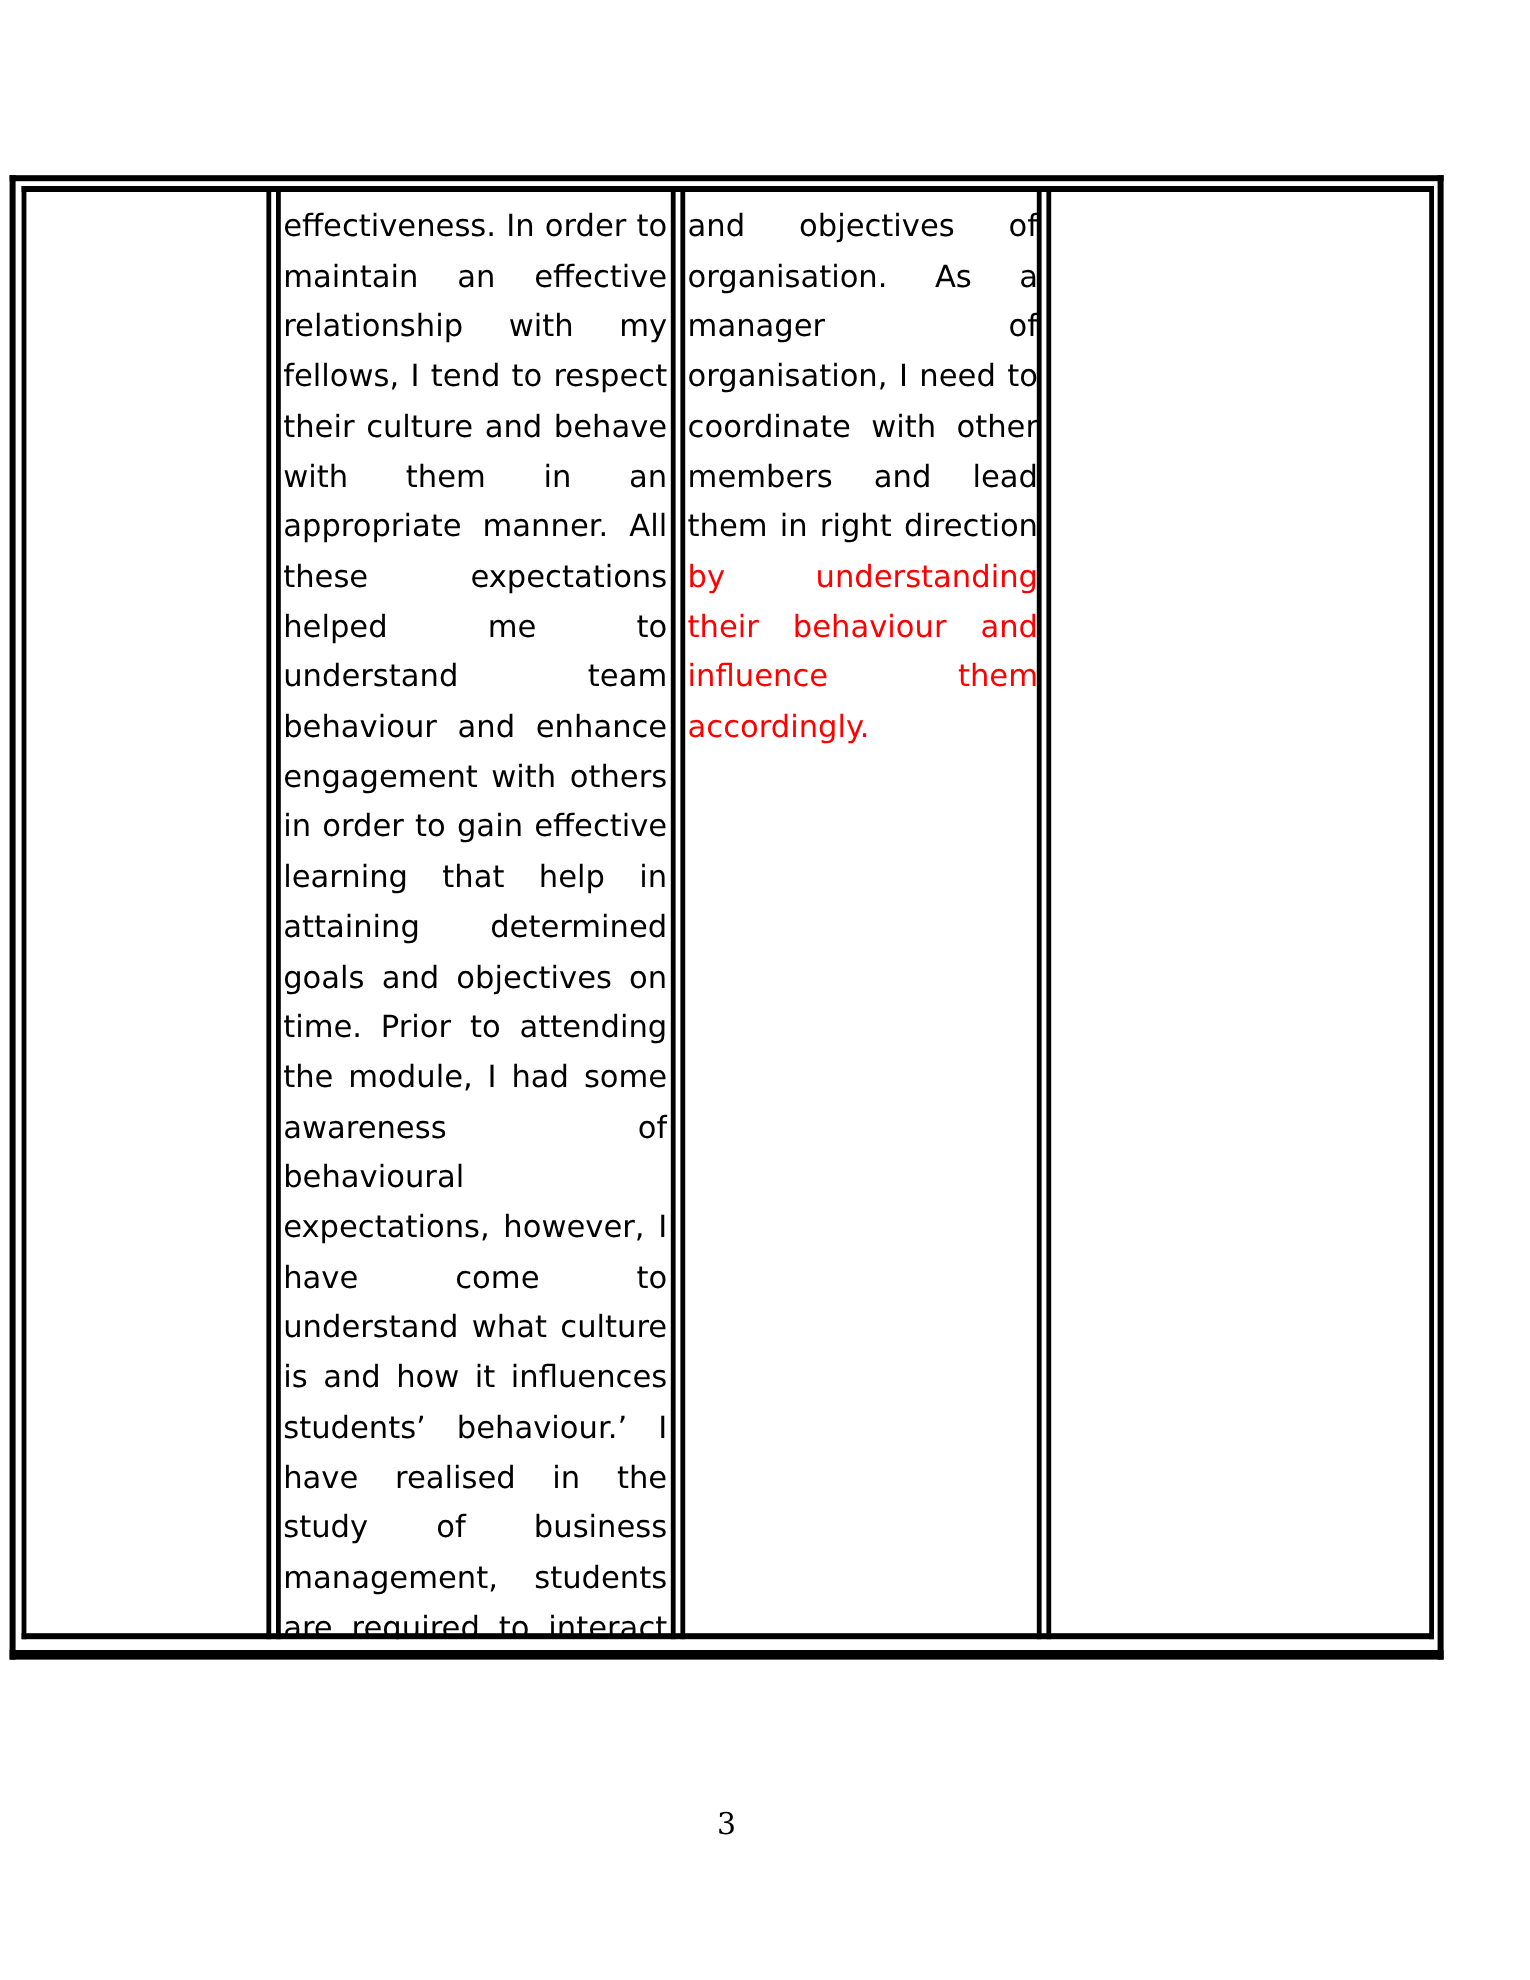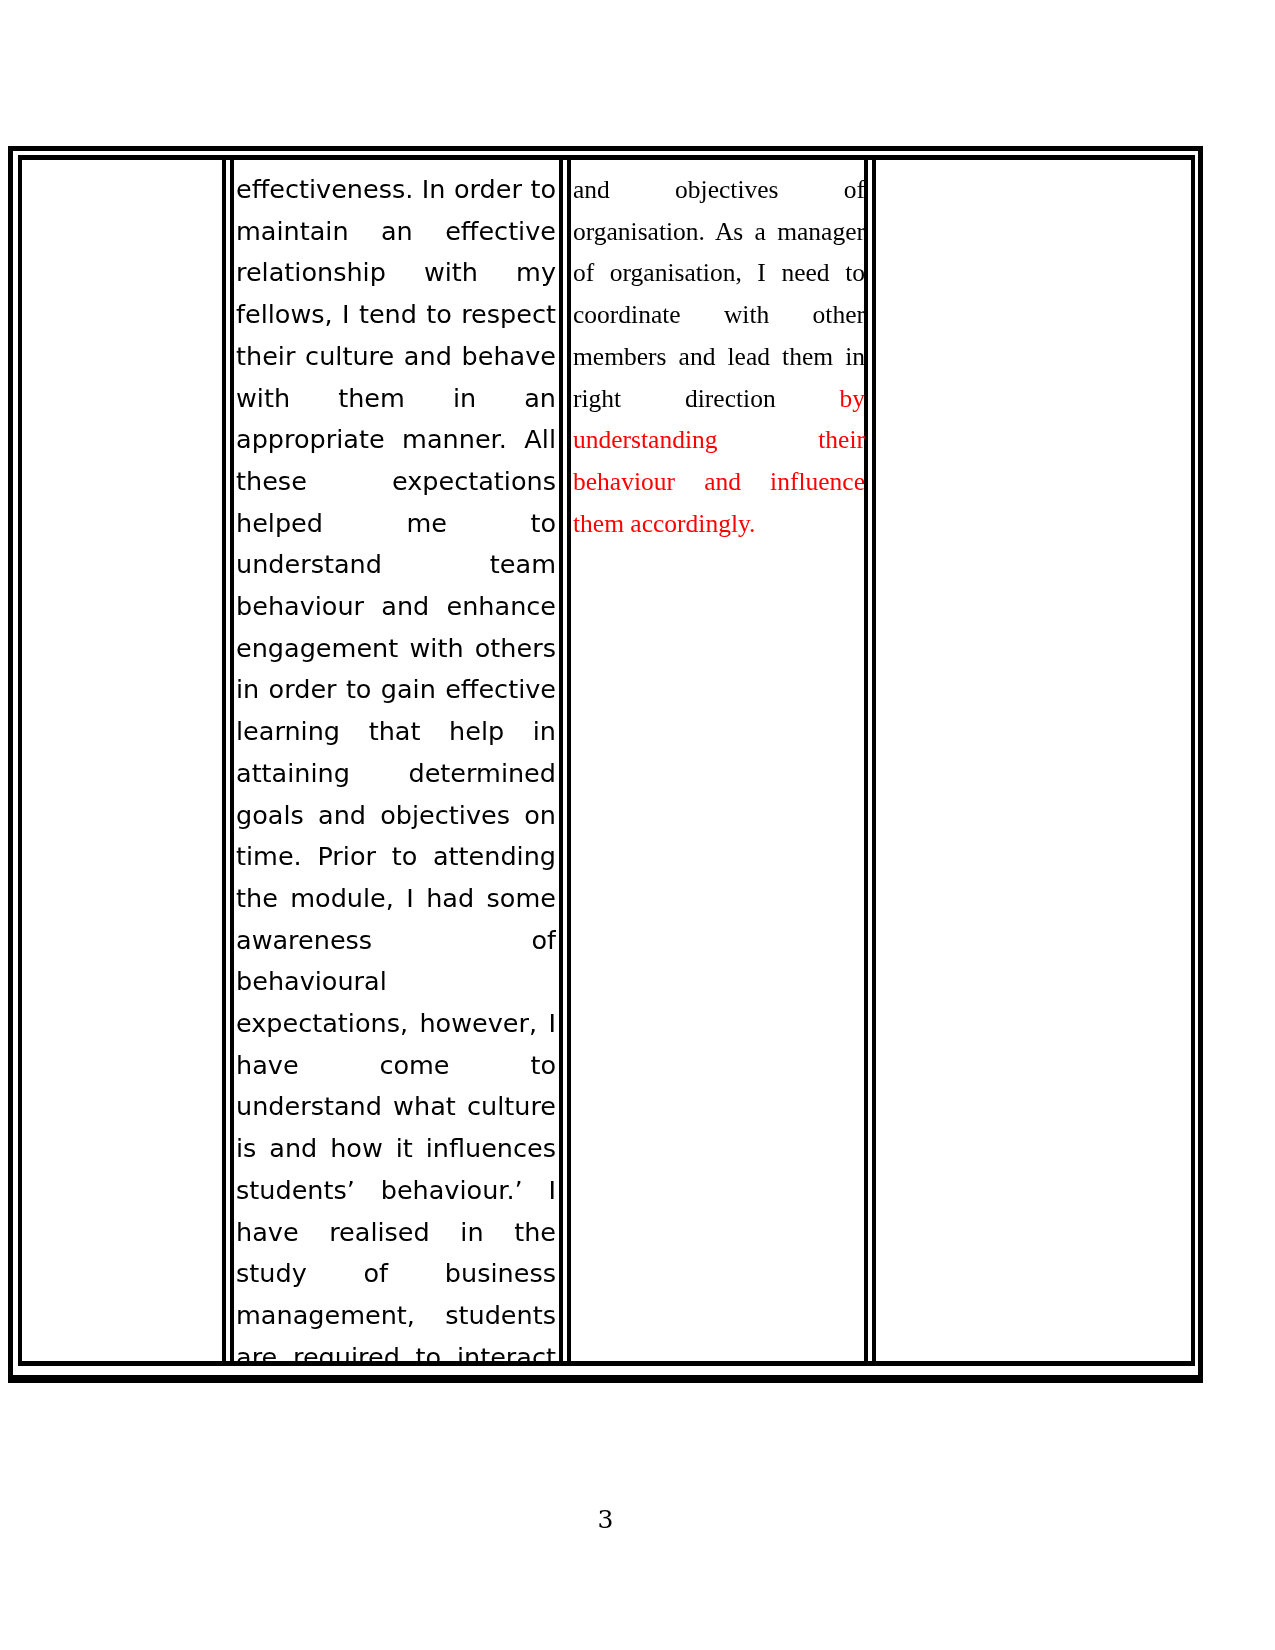--- a/index.html
+++ b/index.html
@@ -89,21 +89,21 @@
     font-family: "DejaVu Sans", sans-serif;
     font-size: 25.5px;
     line-height: 41.7px;
     text-align: justify;
     text-align-last: left;
     color: #000000;
     word-spacing: 0px;
     hyphens: none;
   }
   .cell-col1 .body-text { padding-top: 14px; }
-  .cell-col2 .body-text { padding-top: 14px; font-family: Liberation Serif, serif; }
+  .cell-col2 .body-text { padding-top: 14px; }
 
   .red { color: #ff0000; }
 
   
   .page-number {
     position: absolute;
     left: 0;
     top: 1505px;
     width: 1211px;
     text-align: center;

